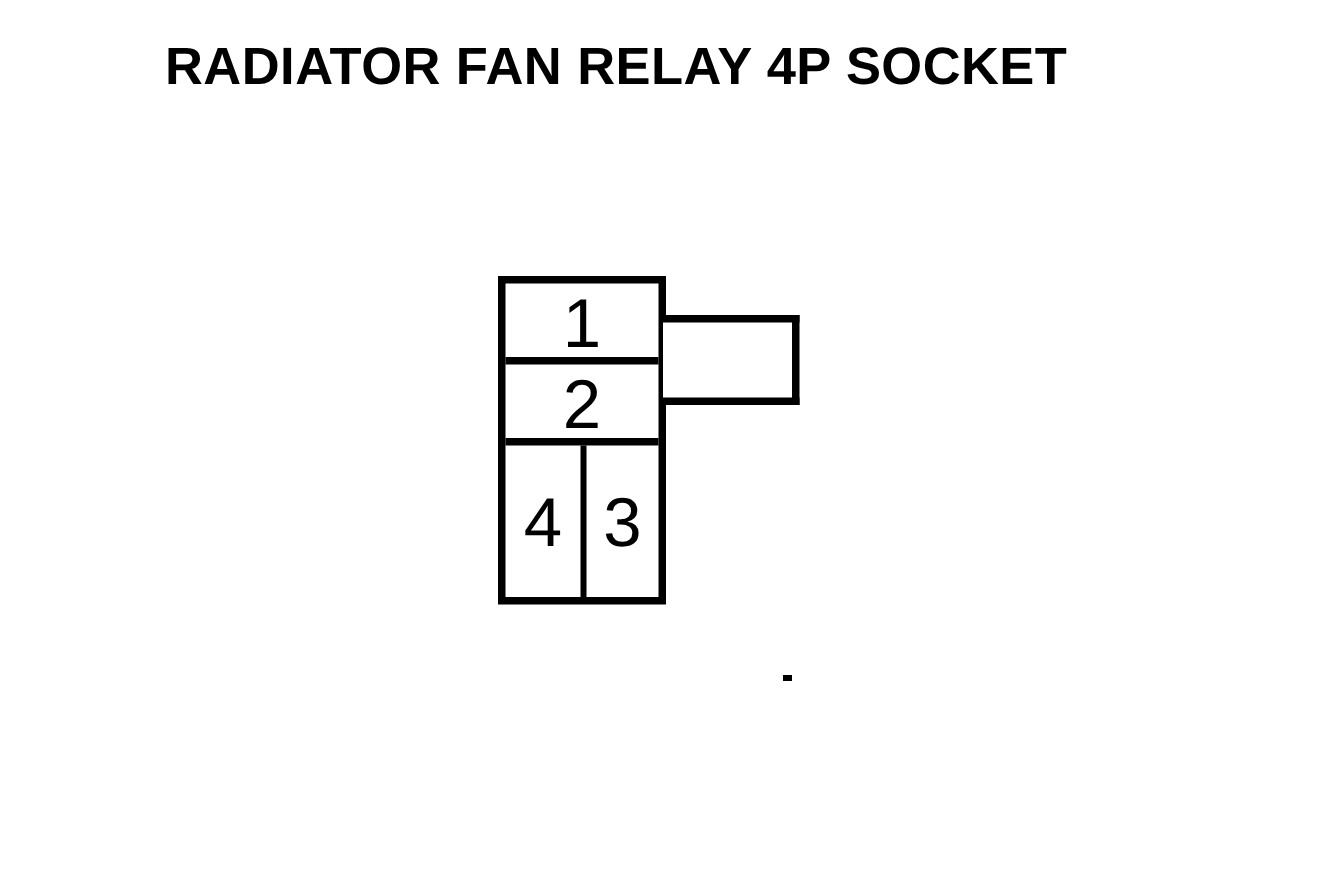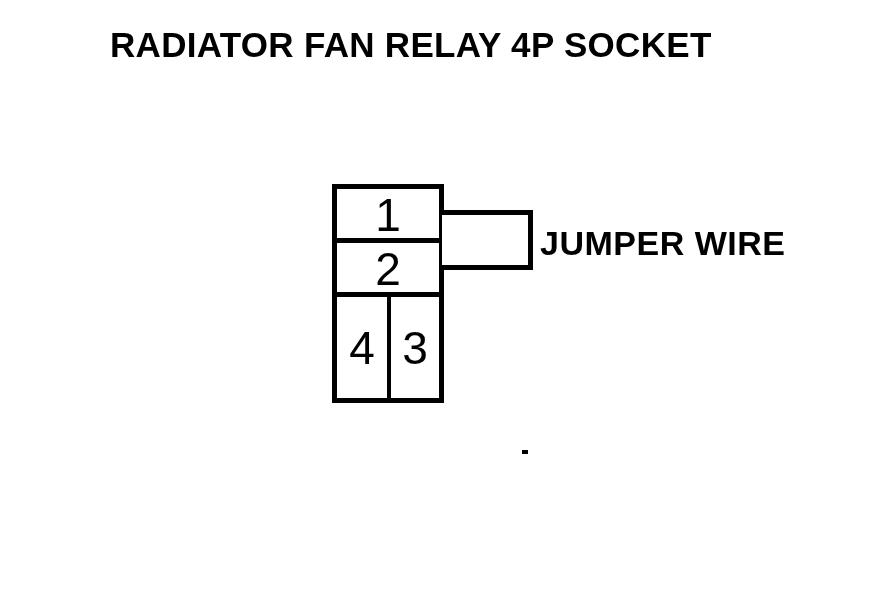--- a/index.html
+++ b/index.html
@@ -130,18 +130,17 @@
     <div class="cell cell-4">
       <span>4</span>
     </div>
     <div class="cell cell-3">
       <span>3</span>
     </div>
   </div>
 
   <div class="jumper-box"></div>
 
-  <div class="jumper-label">JUMPER WIRE</div>
 
   <div class="stray-mark"></div>
 
 
 </div>
 
 </body></html>

